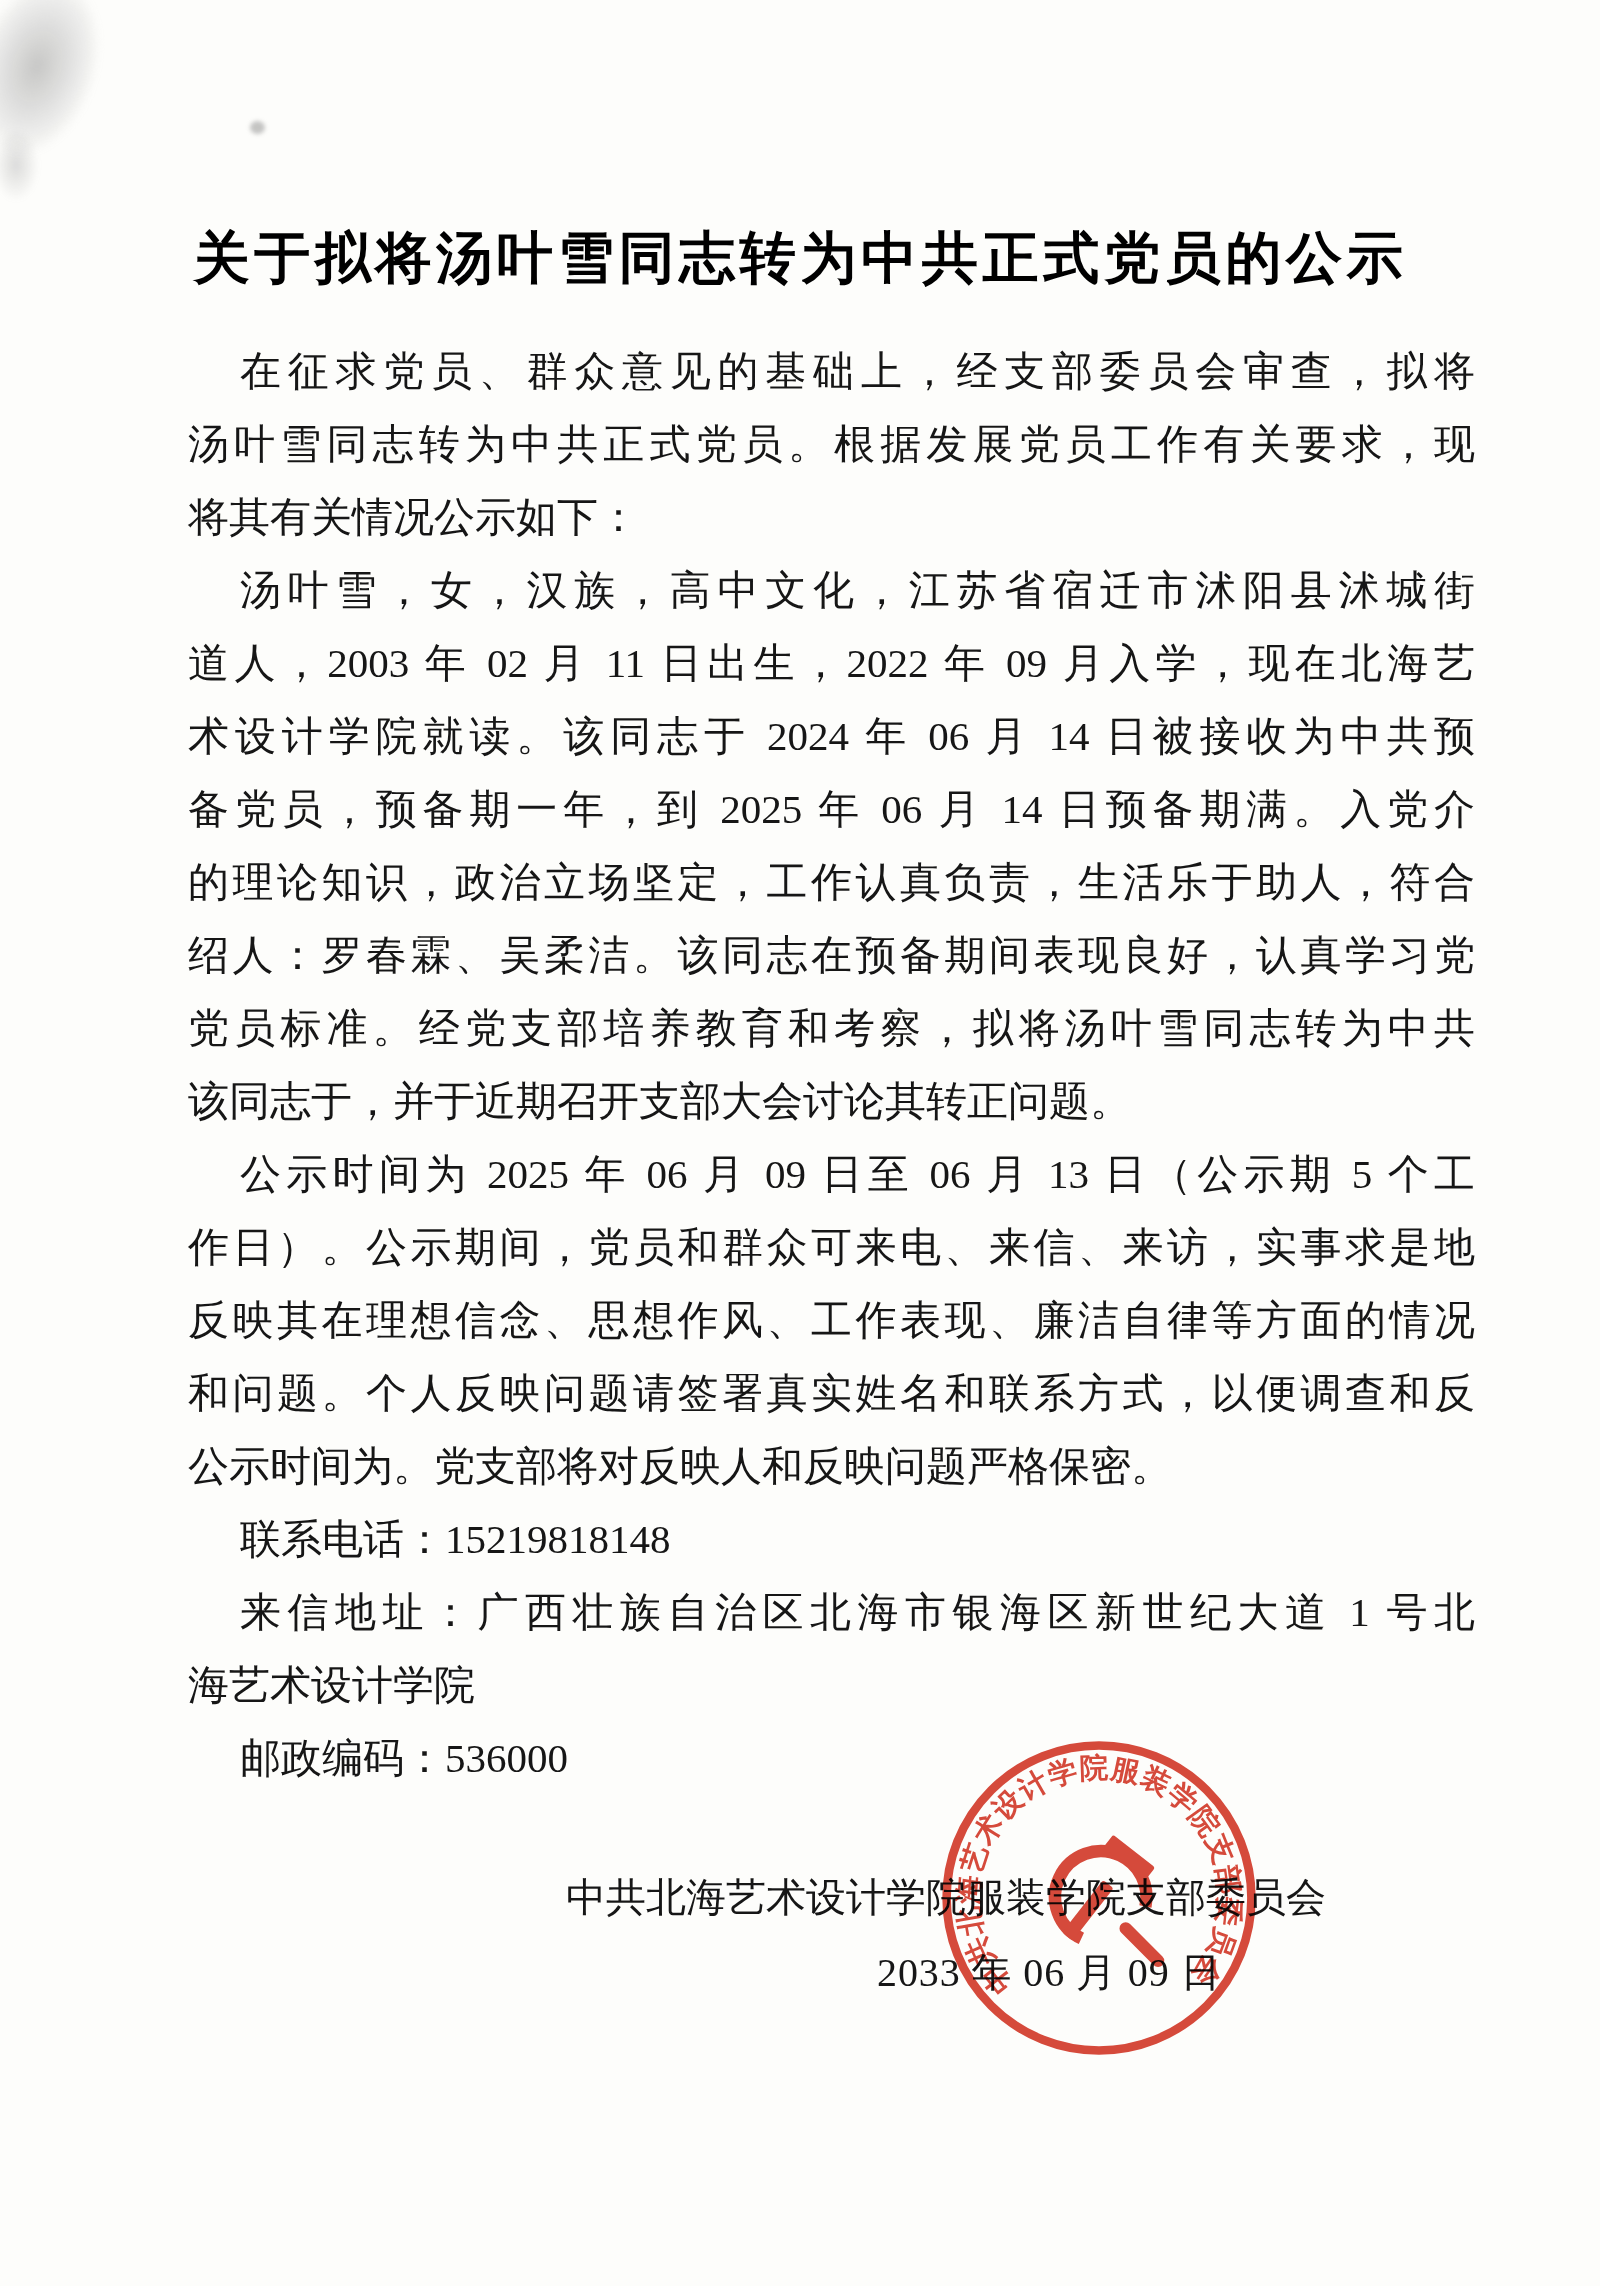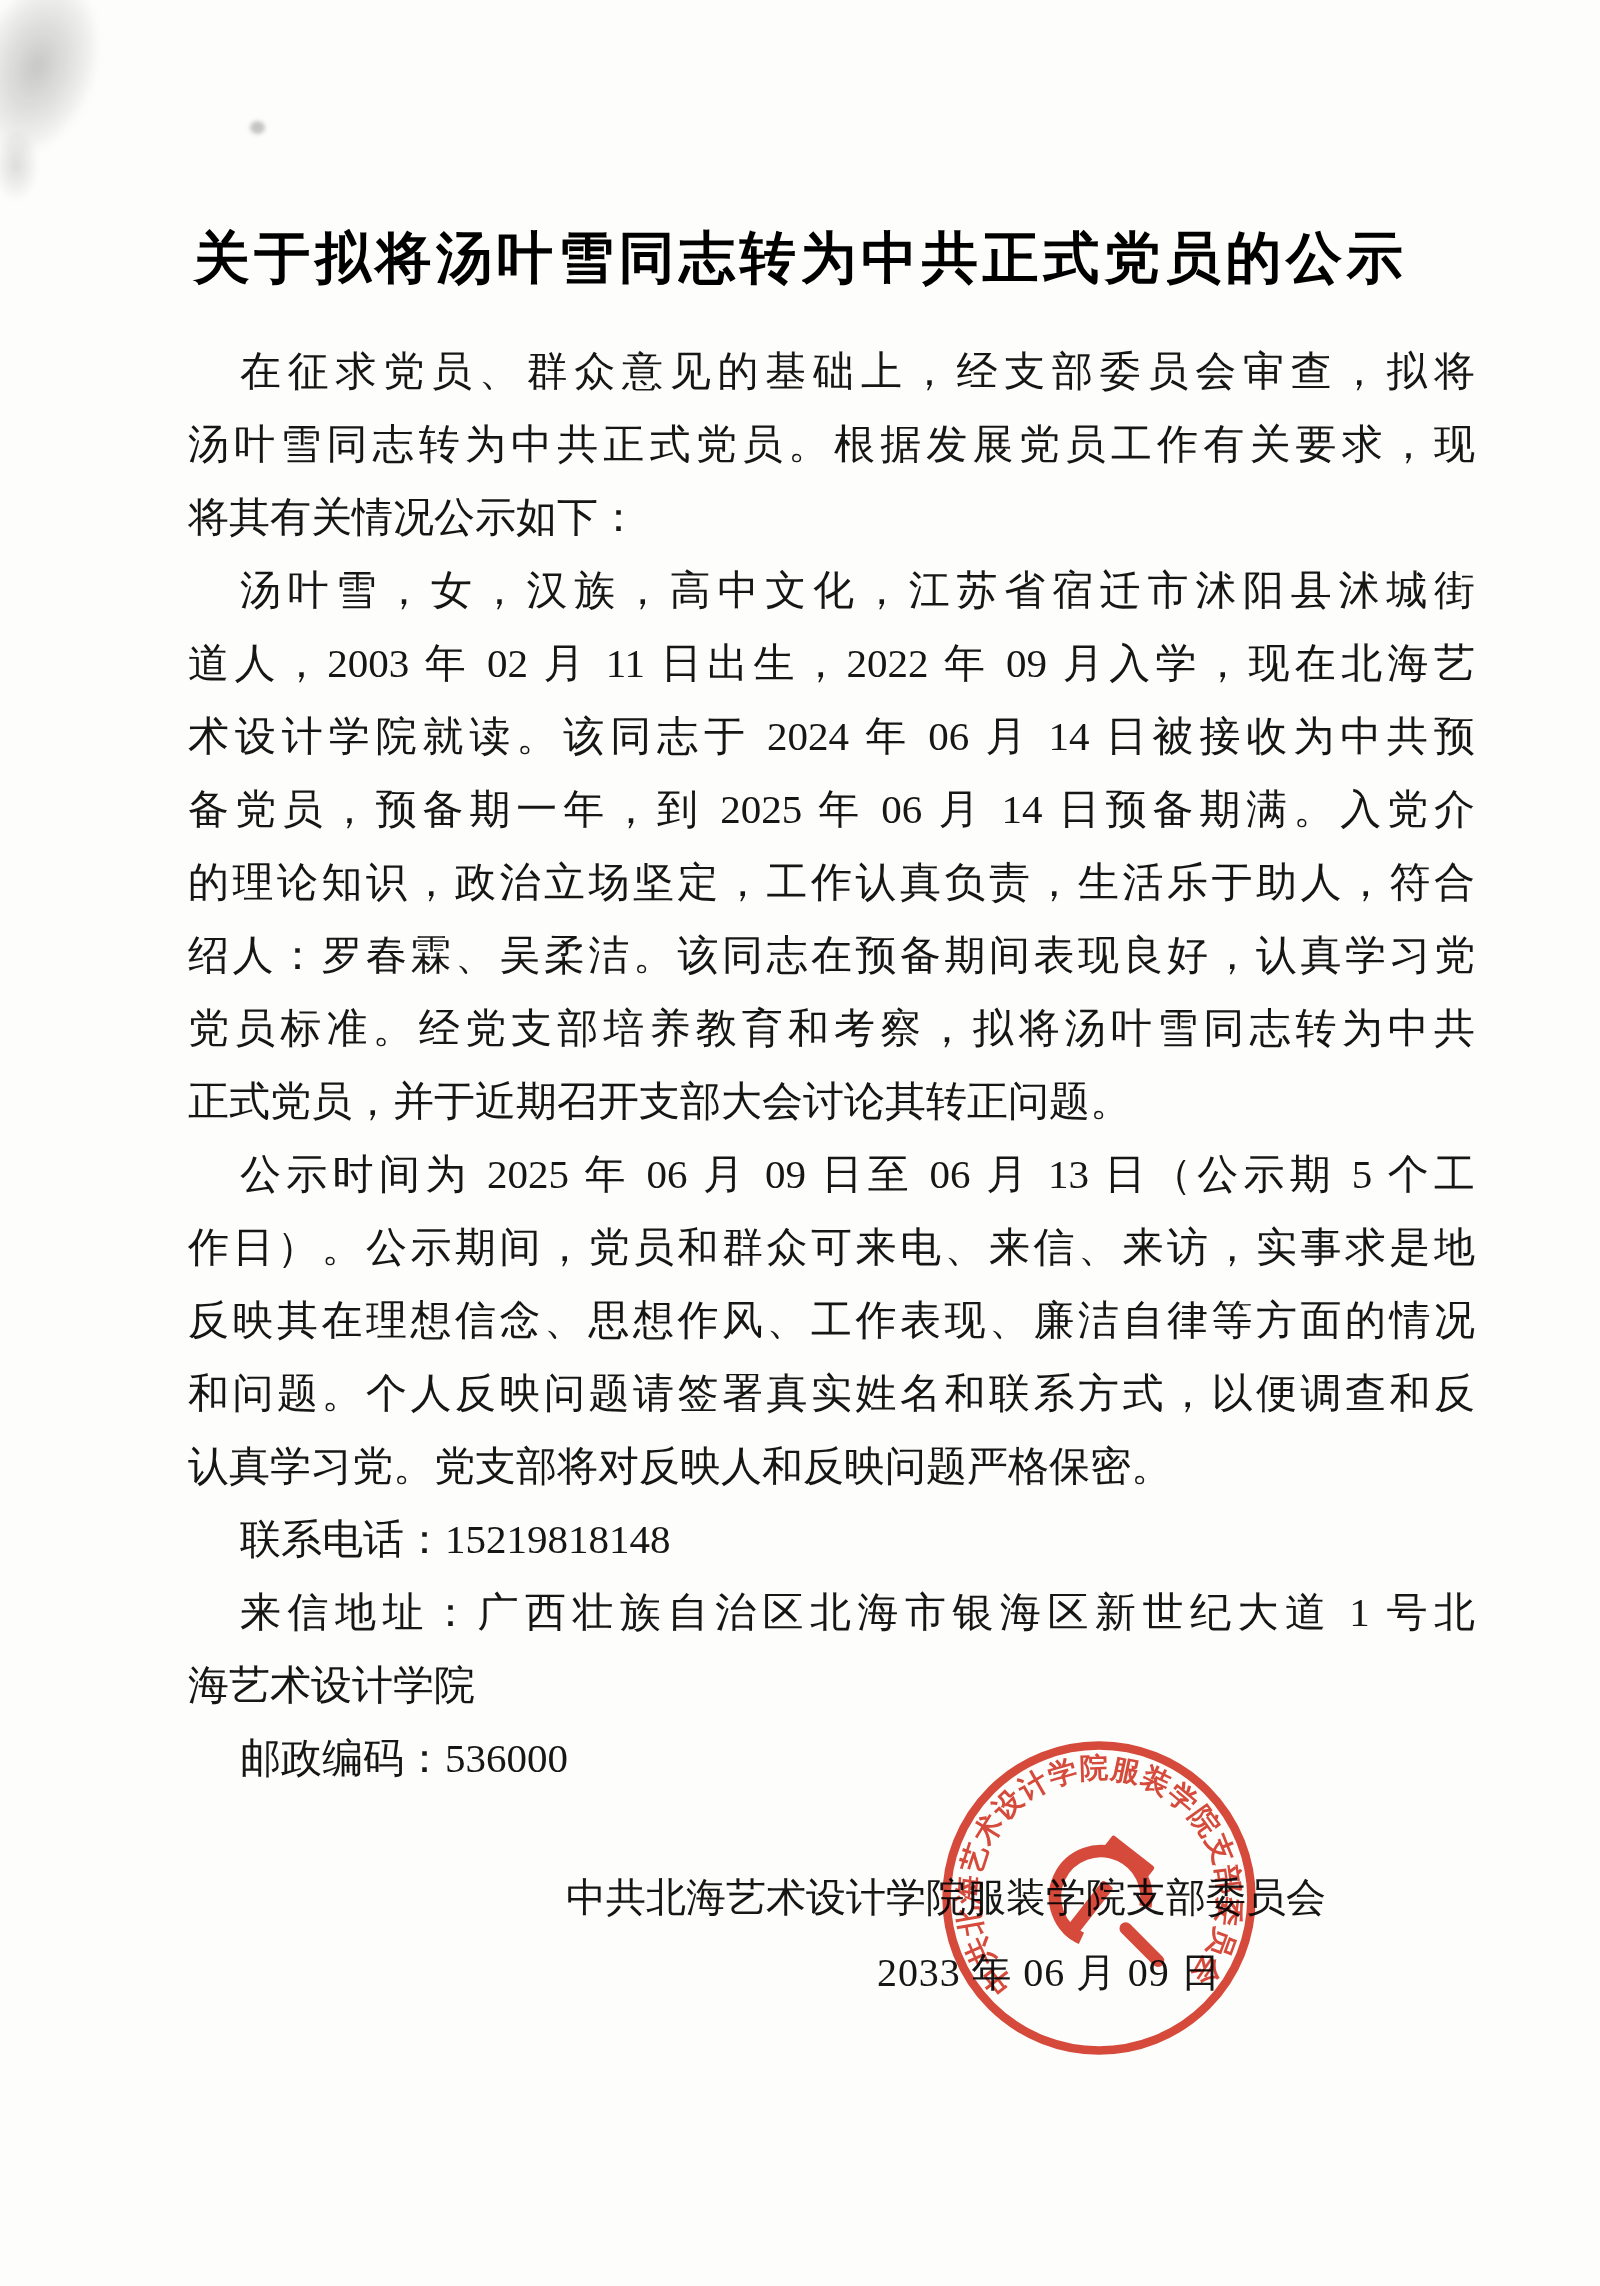--- a/index.html
+++ b/index.html
@@ -73,26 +73,26 @@
     <div class="bline just indent">在征求党员、群众意见的基础上，经支部委员会审查，拟将</div>
     <div class="bline just">汤叶雪同志转为中共正式党员。根据发展党员工作有关要求，现</div>
     <div class="bline">将其有关情况公示如下：</div>
     <div class="bline just indent">汤叶雪，女，汉族，高中文化，江苏省宿迁市沭阳县沭城街</div>
     <div class="bline just">道人，2003 年 02 月 11 日出生，2022 年 09 月入学，现在北海艺</div>
     <div class="bline just">术设计学院就读。该同志于 2024 年 06 月 14 日被接收为中共预</div>
     <div class="bline just">备党员，预备期一年，到 2025 年 06 月 14 日预备期满。入党介</div>
     <div class="bline just">的理论知识，政治立场坚定，工作认真负责，生活乐于助人，符合</div>
     <div class="bline just">绍人：罗春霖、吴柔洁。该同志在预备期间表现良好，认真学习党</div>
     <div class="bline just">党员标准。经党支部培养教育和考察，拟将汤叶雪同志转为中共</div>
-    <div class="bline">正式党员，并于近期召开支部大会讨论其转正问题。</div>
+    <div class="bline">该同志于，并于近期召开支部大会讨论其转正问题。</div>
     <div class="bline just indent">公示时间为 2025 年 06 月 09 日至 06 月 13 日（公示期 5 个工</div>
     <div class="bline just">作日）。公示期间，党员和群众可来电、来信、来访，实事求是地</div>
     <div class="bline just">反映其在理想信念、思想作风、工作表现、廉洁自律等方面的情况</div>
     <div class="bline just">和问题。个人反映问题请签署真实姓名和联系方式，以便调查和反</div>
-    <div class="bline">认真学习党。党支部将对反映人和反映问题严格保密。</div>
+    <div class="bline">公示时间为。党支部将对反映人和反映问题严格保密。</div>
     <div class="bline indent">联系电话：15219818148</div>
     <div class="bline just indent">来信地址：广西壮族自治区北海市银海区新世纪大道 1 号北</div>
     <div class="bline">海艺术设计学院</div>
     <div class="bline indent">邮政编码：536000</div>
   </div>
 
   <div class="sig-committee">中共北海艺术设计学院服装学院支部委员会</div>
   <div class="sig-date">2033 年 06 月 09 日</div>
 
   <div class="stamp">

